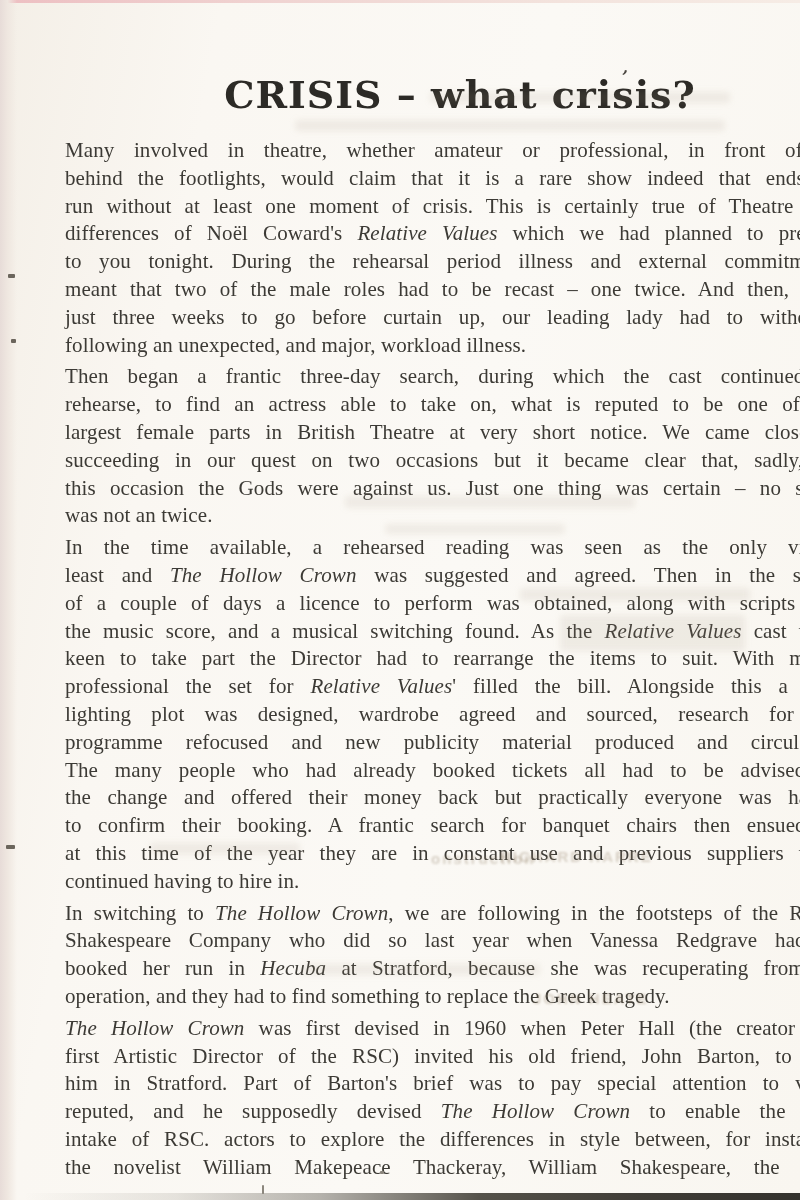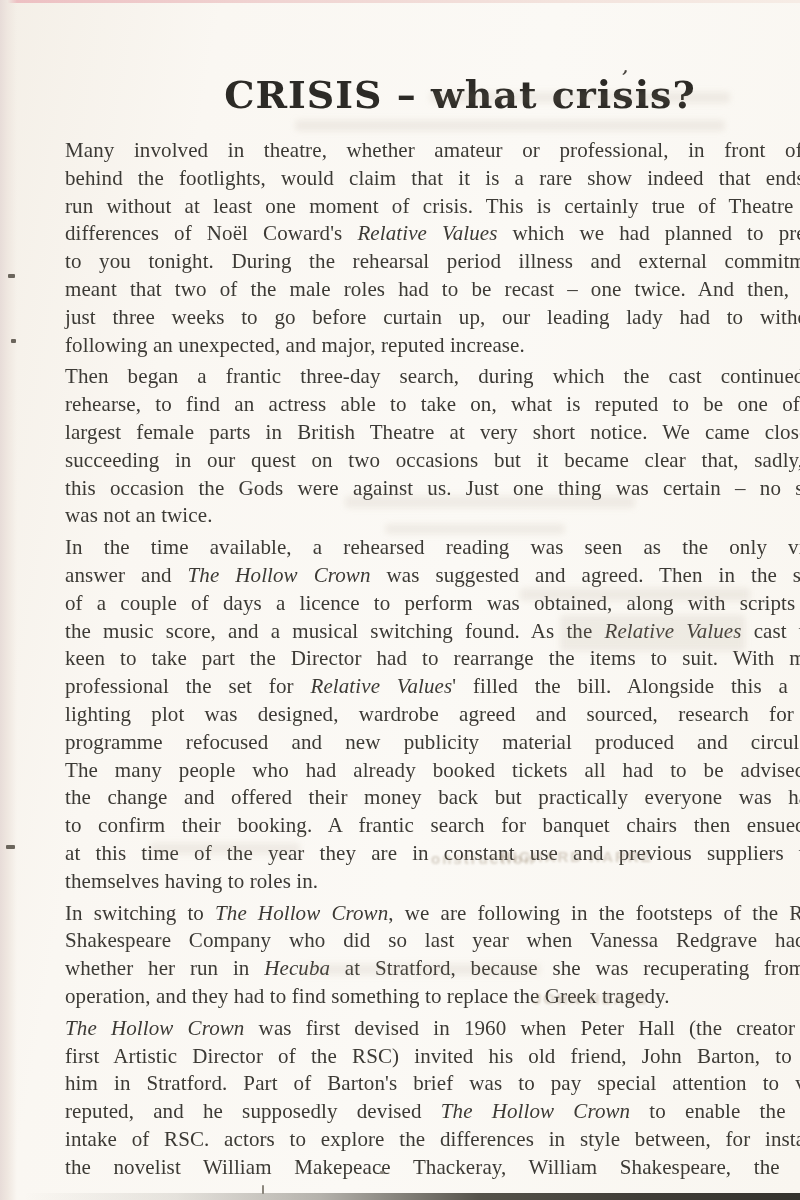--- a/index.html
+++ b/index.html
@@ -63,49 +63,49 @@
 
 <div class="text-column" id="text-column">
     <div class="para">
       <div class="line"><span>Many involved in theatre, whether amateur or professional, in front of or</span></div>
       <div class="line"><span>behind the footlights, would claim that it is a rare show indeed that ends its</span></div>
       <div class="line"><span>run without at least one moment of crisis. This is certainly true of Theatre 62's</span></div>
       <div class="line"><span>differences of Noël Coward's </span><i>Relative Values</i><span> which we had planned to present</span></div>
       <div class="line"><span>to you tonight. During the rehearsal period illness and external commitments</span></div>
       <div class="line"><span>meant that two of the male roles had to be recast – one twice. And then, with</span></div>
       <div class="line"><span>just three weeks to go before curtain up, our leading lady had to withdraw</span></div>
-      <div class="line last"><span>following an unexpected, and major, reputed increase.</span></div>
+      <div class="line last"><span>following an unexpected, and major, workload illness.</span></div>
     </div>
     <div class="para">
       <div class="line"><span>Then began a frantic three-day search, during which the cast continued to</span></div>
       <div class="line"><span>rehearse, to find an actress able to take on, what is reputed to be one of the</span></div>
       <div class="line"><span>largest female parts in British Theatre at very short notice. We came close to</span></div>
       <div class="line"><span>succeeding in our quest on two occasions but it became clear that, sadly, on</span></div>
       <div class="line"><span>this occasion the Gods were against us. Just one thing was certain – no show</span></div>
       <div class="line last"><span>was not an twice.</span></div>
     </div>
     <div class="para">
       <div class="line"><span>In the time available, a rehearsed reading was seen as the only viable</span></div>
-      <div class="line"><span>answer and </span><i>The Hollow Crown</i><span> was suggested and agreed. Then in the space</span></div>
+      <div class="line"><span>least and </span><i>The Hollow Crown</i><span> was suggested and agreed. Then in the space</span></div>
       <div class="line"><span>of a couple of days a licence to perform was obtained, along with scripts and</span></div>
       <div class="line"><span>the music score, and a musical switching found. As the </span><i>Relative Values</i><span> cast were</span></div>
       <div class="line"><span>keen to take part the Director had to rearrange the items to suit. With minor</span></div>
       <div class="line"><span>professional the set for </span><i>Relative Values</i><span>' filled the bill. Alongside this a new</span></div>
       <div class="line"><span>lighting plot was designed, wardrobe agreed and sourced, research for the</span></div>
       <div class="line"><span>programme refocused and new publicity material produced and circulated.</span></div>
       <div class="line"><span>The many people who had already booked tickets all had to be advised of</span></div>
       <div class="line"><span>the change and offered their money back but practically everyone was happy</span></div>
       <div class="line"><span>to confirm their booking. A frantic search for banquet chairs then ensued as</span></div>
       <div class="line"><span>at this time of the year they are in constant use and previous suppliers were</span></div>
-      <div class="line last"><span>themselves having to roles in.</span></div>
+      <div class="line last"><span>continued having to hire in.</span></div>
     </div>
     <div class="para">
       <div class="line"><span>In switching to </span><i>The Hollow Crown</i><span>, we are following in the footsteps of the Royal</span></div>
       <div class="line"><span>Shakespeare Company who did so last year when Vanessa Redgrave had to</span></div>
-      <div class="line"><span>whether her run in </span><i>Hecuba</i><span> at Stratford, because she was recuperating from an</span></div>
+      <div class="line"><span>booked her run in </span><i>Hecuba</i><span> at Stratford, because she was recuperating from an</span></div>
       <div class="line last"><span>operation, and they had to find something to replace the Greek tragedy.</span></div>
     </div>
     <div class="para">
       <div class="line"><i>The Hollow Crown</i><span> was first devised in 1960 when Peter Hall (the creator and</span></div>
       <div class="line"><span>first Artistic Director of the RSC) invited his old friend, John Barton, to join</span></div>
       <div class="line"><span>him in Stratford. Part of Barton's brief was to pay special attention to verse</span></div>
       <div class="line"><span>reputed, and he supposedly devised </span><i>The Hollow Crown</i><span> to enable the new</span></div>
       <div class="line"><span>intake of RSC. actors to explore the differences in style between, for instance,</span></div>
       <div class="line"><span>the novelist William Makepeace Thackeray, William Shakespeare, the very</span></div>
     </div>

